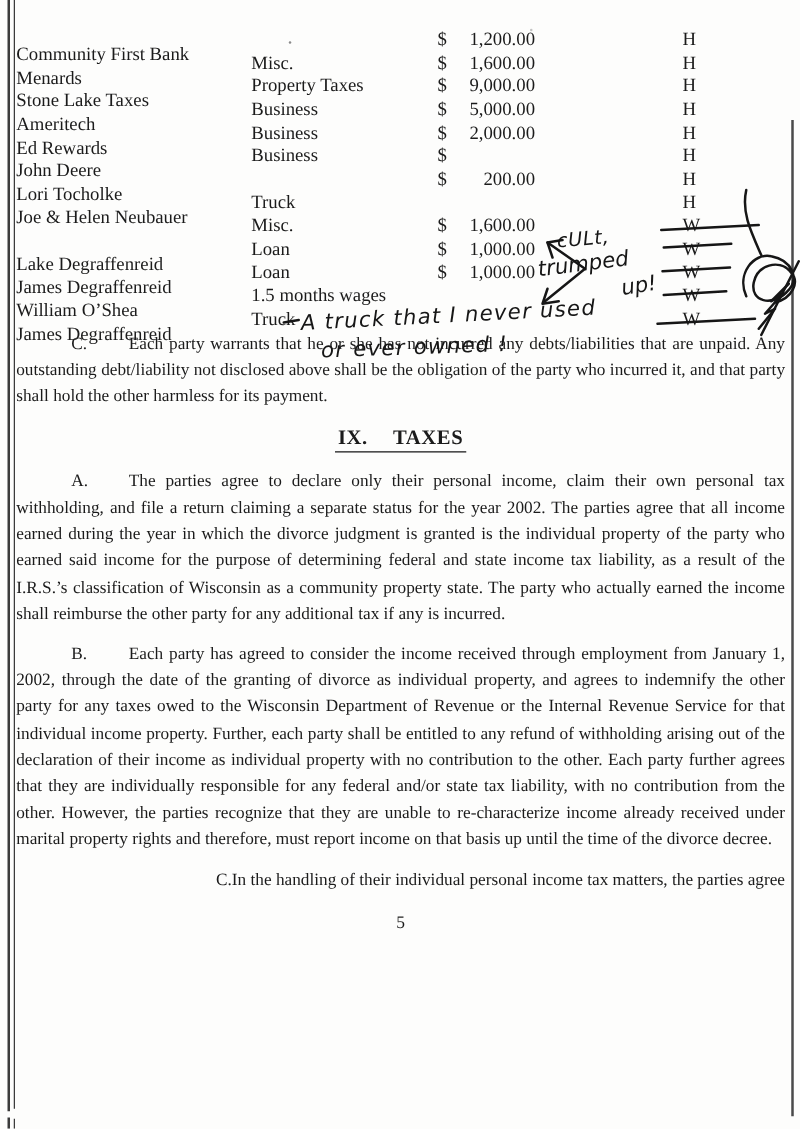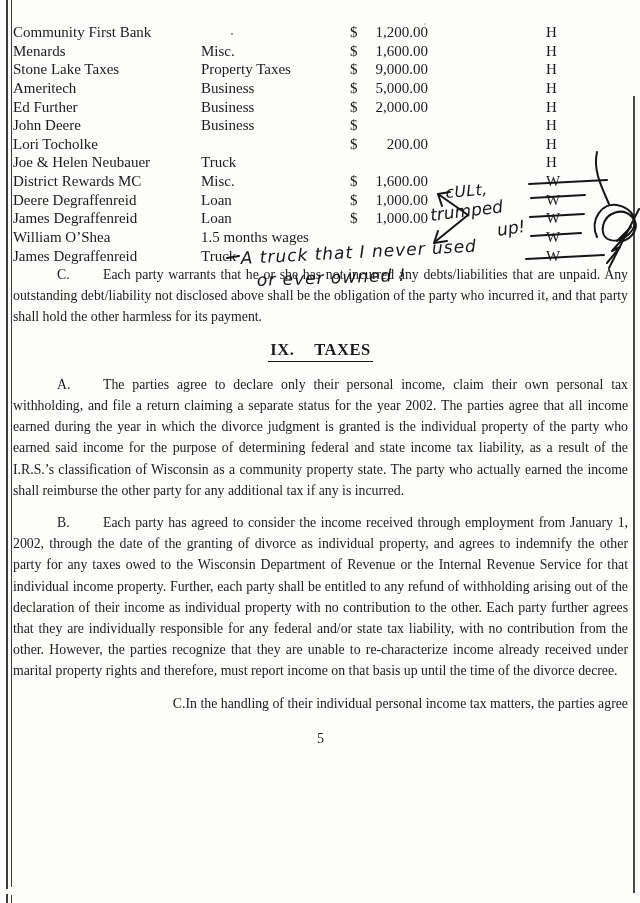--- a/index.html
+++ b/index.html
@@ -13,21 +13,21 @@
   .b-left-inner{left:10.5px;top:0;width:1.6px;height:887px;}
   .b-left-stub1{left:6px;top:894px;width:2px;height:9px;}
   .b-left-stub2{left:10.5px;top:895px;width:1.6px;height:8px;}
   .b-right{left:633px;top:96px;width:1.6px;height:797px;background:#4a4a4a;}
 
   .speck{position:absolute;border-radius:50%;background:#8a8a8a;}
 
   
   .debts{position:absolute;top:23px;left:13px;width:614px;font-size:15px;}
   .trow{position:relative;height:18.65px;line-height:18.65px;white-space:nowrap;}
-  .c-name{position:absolute;left:0;}
+  .c-name{position:absolute;left:0;margin-top:12px;}
   .c-desc{position:absolute;left:188px;}
   .c-dollar{position:absolute;left:337px;}
   .c-amount{position:absolute;left:350px;width:65px;text-align:right;}
   .c-side{position:absolute;left:533px;}
 
   
   .flow{position:absolute;top:264px;left:13px;width:615px;font-size:13.8px;
         line-height:21.2px;text-align:justify;}
   .flow p{margin:0 0 11px 0;}
   .pletter{display:inline-block;margin-left:44px;width:46px;}
@@ -77,21 +77,21 @@
       <span class="c-side">H</span>
     </div>
     <div class="trow">
       <span class="c-name">Ameritech</span>
       <span class="c-desc">Business</span>
       <span class="c-dollar">$</span>
       <span class="c-amount">5,000.00</span>
       <span class="c-side">H</span>
     </div>
     <div class="trow">
-      <span class="c-name">Ed Further</span>
+      <span class="c-name">Ed Rewards</span>
       <span class="c-desc">Business</span>
       <span class="c-dollar">$</span>
       <span class="c-amount">2,000.00</span>
       <span class="c-side">H</span>
     </div>
     <div class="trow">
       <span class="c-name">John Deere</span>
       <span class="c-desc">Business</span>
       <span class="c-dollar">$</span>
       <span class="c-amount"></span>
@@ -105,28 +105,27 @@
       <span class="c-side">H</span>
     </div>
     <div class="trow">
       <span class="c-name">Joe &amp; Helen Neubauer</span>
       <span class="c-desc">Truck</span>
       <span class="c-dollar"></span>
       <span class="c-amount"></span>
       <span class="c-side">H</span>
     </div>
     <div class="trow">
-      <span class="c-name">District Rewards MC</span>
       <span class="c-desc">Misc.</span>
       <span class="c-dollar">$</span>
       <span class="c-amount">1,600.00</span>
       <span class="c-side">W</span>
     </div>
     <div class="trow">
-      <span class="c-name">Deere Degraffenreid</span>
+      <span class="c-name">Lake Degraffenreid</span>
       <span class="c-desc">Loan</span>
       <span class="c-dollar">$</span>
       <span class="c-amount">1,000.00</span>
       <span class="c-side">W</span>
     </div>
     <div class="trow">
       <span class="c-name">James Degraffenreid</span>
       <span class="c-desc">Loan</span>
       <span class="c-dollar">$</span>
       <span class="c-amount">1,000.00</span>

